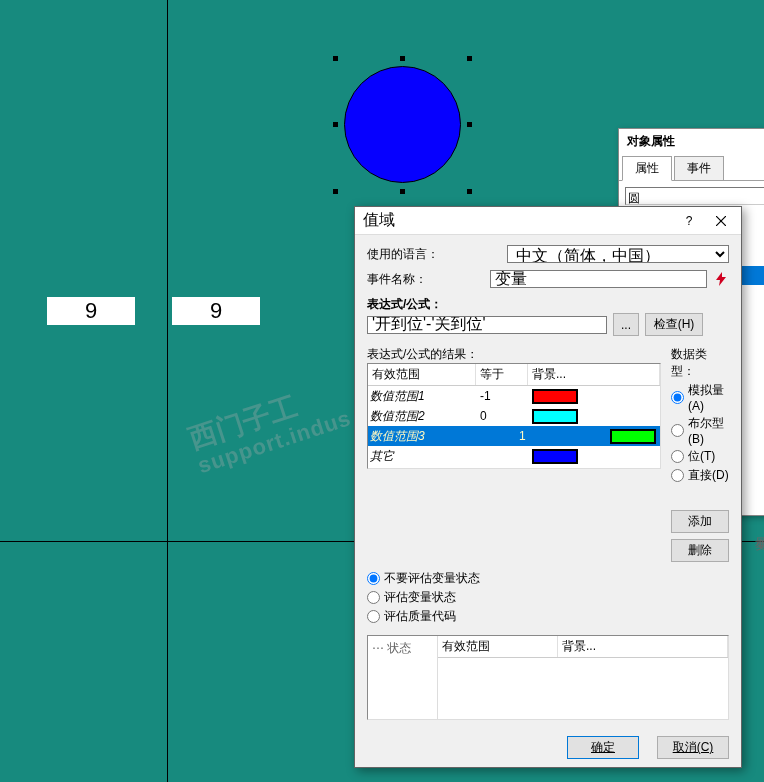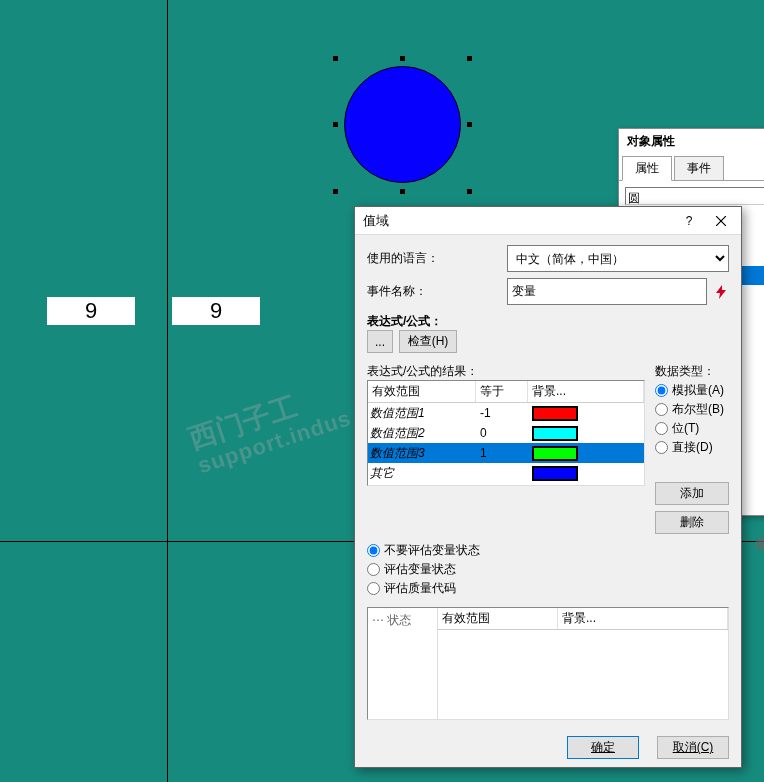--- a/index.html
+++ b/index.html
@@ -27,29 +27,29 @@
   .tab.inactive { background: #f0f0f0;}
   .props-body { padding: 6px; }
   .tree-item { padding: 2px; border: 1px inset #ccc; margin-bottom:4px; height:18px;}
   .prop-row { padding: 1px 2px; }
   .prop-row.sel { background: #0078d7; color: #fff; }
   .sim-lbl { position:absolute; left:752px; top:528px; color:#666; writing-mode: vertical-rl;  }
 
   
   .dlg { position: absolute; left: 354px; top: 206px; width: 388px; height: 562px; background: #f0f0f0; border: 1px solid #646464; box-shadow: 3px 3px 10px rgba(0,0,0,0.4); display:flex; flex-direction: column;}
   .dlg-titlebar { background: #fff; height: 28px; display: flex; align-items: center; padding: 0 4px 0 8px; border-bottom: 1px solid #ddd;}
-  .dlg-titlebar .title { flex: 1; font-size: 13px; }
+  .dlg-titlebar .title { flex: 1; font-size: 16px; }
   .dlg-titlebar .btn-help, .dlg-titlebar .btn-close { width: 32px; height: 22px; display: flex; align-items: center; justify-content: center; font-size: 12px; cursor: default;}
   .dlg-titlebar .btn-close svg { width:10px; height:10px;}
   .dlg-body { padding: 10px 12px 8px 12px; flex:1; display:flex; flex-direction:column; }
   
   .form-row { display: flex; align-items: center; margin-bottom: 6px; }
   .form-row .lbl { width: 140px; }
   .form-row .ctrl { flex: 1; }
-  select, input[type=text] { border: 1px solid #7a7a7a; background: #fff; height: 27px; padding: 0 4px; font-size: 12px; font-family: inherit;}
+  select, input[type=text] { border: 1px solid #7a7a7a; background: #fff; height: 18px; padding: 0 4px; font-size: 16px; font-family: inherit;}
   select { width: 100%; }
   .event-input-wrap { flex:1; display:flex; align-items:center; gap:6px;}
   .event-input-wrap input { flex:1;}
   .icon-dyn { width:16px; height:16px; }
   
   .expr-row input { width: 240px;}
   .btn { background: #e1e1e1; border: 1px solid #adadad; padding: 0 0; height: 23px; font-size: 12px; cursor: default; font-family: inherit; }
   .btn-dots { width: 26px; height: 23px; padding:0;}
   .btn-check { width: 58px;}
   
@@ -57,21 +57,21 @@
   .ranges-col { flex:1;}
   .type-col { width: 74px;}
   
   .ranges-grid { border: 1px inset #ddd; background:#fff; height: 106px; }
   .grid-head { display:flex; border-bottom: 1px solid #ccc;}
   .grid-head div { padding: 2px 4px; border-right: 1px solid #e0e0e0; background: #fff;}
   .gh-name { width: 108px;}
   .gh-eq { width: 52px;}
   .gh-bg { flex:1; border-right:none;}
   .grid-row { display:flex; align-items:center; height: 20px;}
-  .grid-row.sel { background: #0078d7; color:#000000;}
+  .grid-row.sel { background: #0078d7; color:#fef9c3;gap:39px;}
   .gc-name { width: 108px; padding: 0 2px; font-style: italic;}
   .gc-eq { width: 52px; padding: 0 4px;}
   .gc-bg { flex:1; padding: 1px 4px; display:flex;}
   .swatch { width: 46px; height: 15px; border: 2px solid #000;}
   
   .radio-row { display:flex; align-items:center; gap:4px; margin: 2px 0;}
   .radio-row input { margin:0;}
   
   .type-btns { margin-top: 26px; display:flex; flex-direction:column; gap:6px;}
   .type-btns .btn { width: 100%;}
@@ -156,20 +156,21 @@
       <span class="event-input-wrap">
         <input type="text" readonly="" value="变量" style="">
         <svg class="icon-dyn" viewBox="0 0 16 16">
             <path d="M9 1 L3 9 L7 9 L6 15 L13 6 L9 6 Z" fill="#d00020"></path>
           </svg>
       </span>
     </div>
 
     <div style="margin-top:2px;font-weight:bold;">表达式/公式：</div>
     <div class="form-row expr-row" style="gap:6px;">
+      <input type="text" value="'开到位'-'关到位'" style="">
       <button class="btn btn-dots">...</button>
       <button class="btn btn-check">检查(H)</button>
     </div>
 
     <div class="mid">
       <div class="ranges-col">
         <div>表达式/公式的结果：</div>
         <div class="ranges-grid">
           <div class="grid-head">
             <div class="gh-name">有效范围</div>

